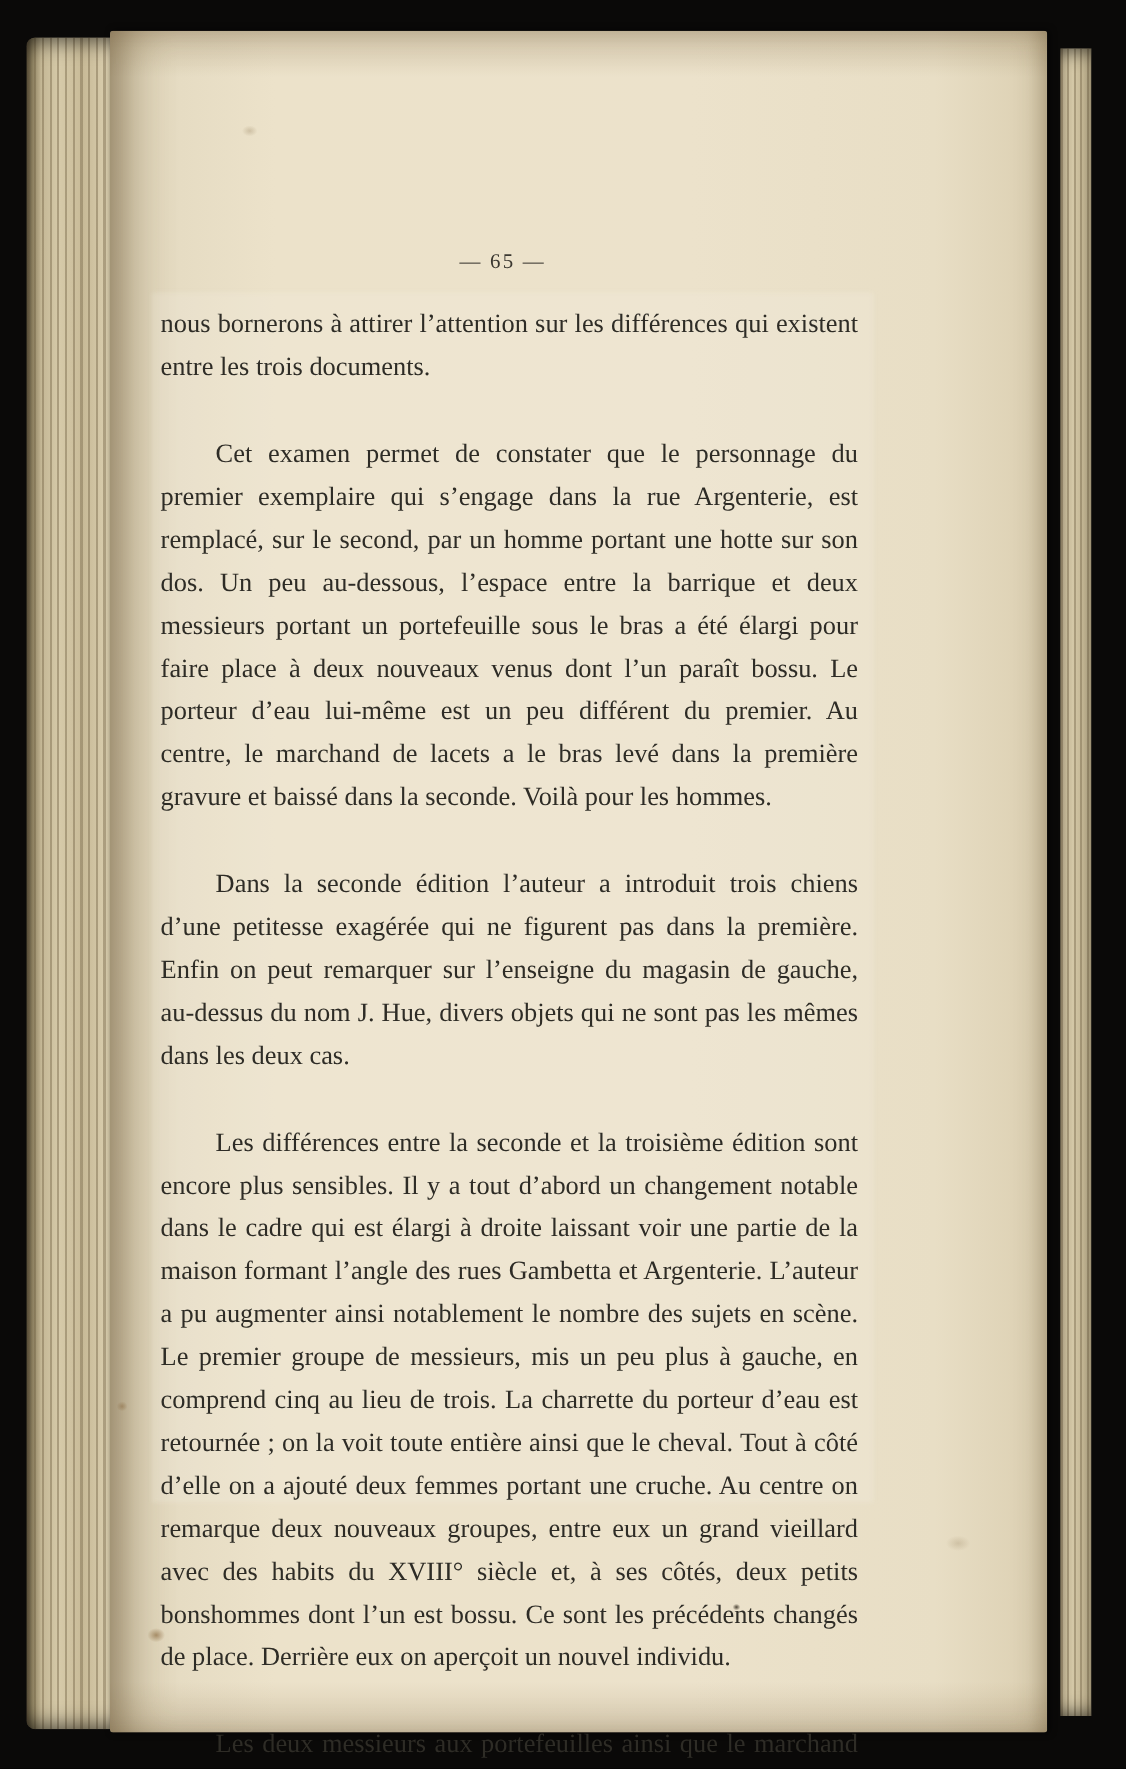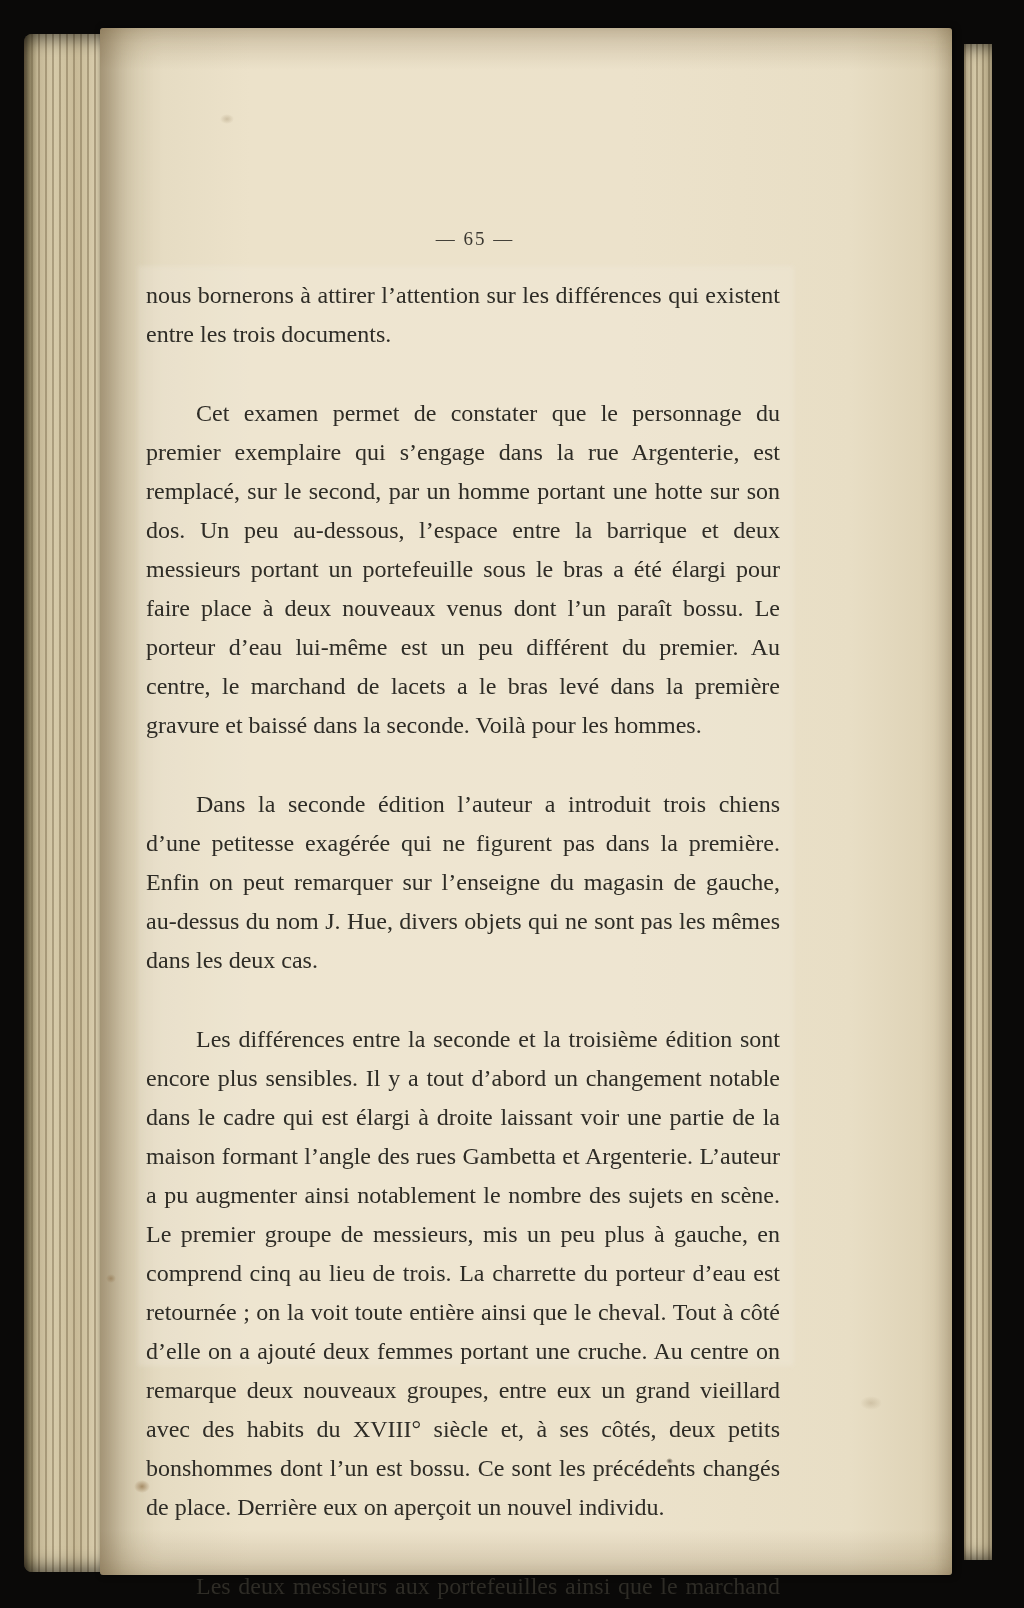--- a/index.html
+++ b/index.html
@@ -48,21 +48,21 @@
       inset -16px 0 26px -14px rgba(82,62,32,.38),
       2px 0 6px rgba(0,0,0,.55);
   }
   
   .text-sheen{
     position:absolute;left:38px;top:238px;width:656px;height:1100px;
     background:rgba(246,243,233,.22);
     filter:blur(2px);
   }
   .page-number{
-    position:absolute;left:58px;top:200px;width:634px;
+    position:absolute;left:40px;top:200px;width:634px;
     text-align:center;
     font-size:19px;letter-spacing:2px;
     color:#3b3831;
   }
   .text-block{
     position:absolute;left:46px;top:248px;width:634px;
     font-size:24px;line-height:39px;
     text-align:justify;
     color:var(--ink);
     text-rendering:optimizeLegibility;

